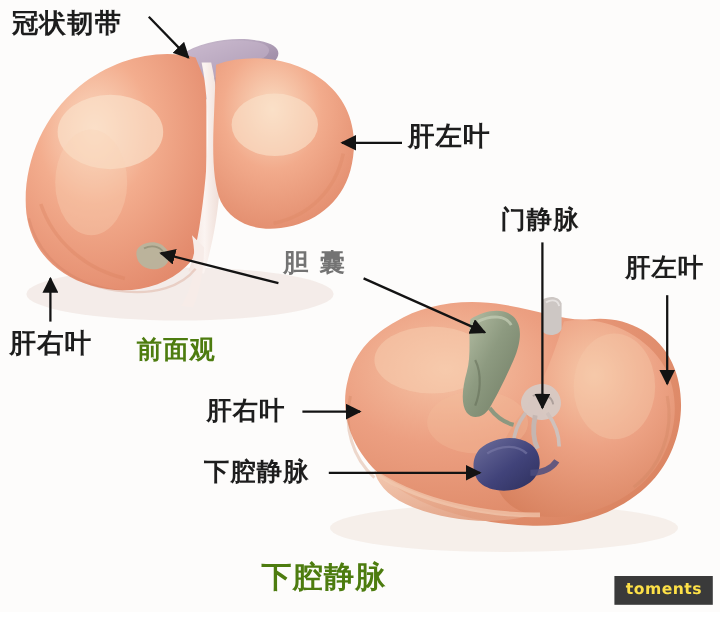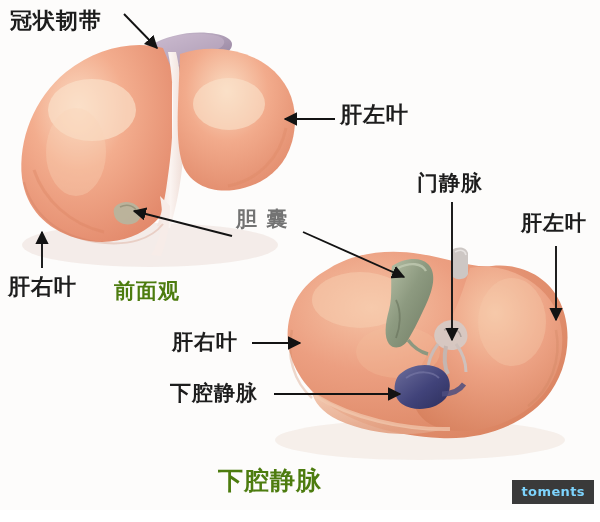--- a/index.html
+++ b/index.html
@@ -19,21 +19,21 @@
     letter-spacing:1px;
     line-height:1;
     color:#1b1b1b;
   }
   .label.black{color:#1d1d1d;}
   .label.purple{color:#4d7c0f;}
   .label.red{color:#737373;}
   .svg-layer{position:absolute;left:0;top:0;width:600px;height:522px;}
   #watermark{
     position:absolute;right:6px;bottom:6px;
-    background:#3a3a3a;color:#7dd3fc;
+    background:#3a3a3a;color:#fde047;
     font-size:13px;font-weight:700;
     padding:4px 9px 5px 9px;
     letter-spacing:0.4px;
     font-family:"DejaVu Sans","Liberation Sans",sans-serif;
   }
 </style>
 </head>
 <body>
 
 <div id="stage">

